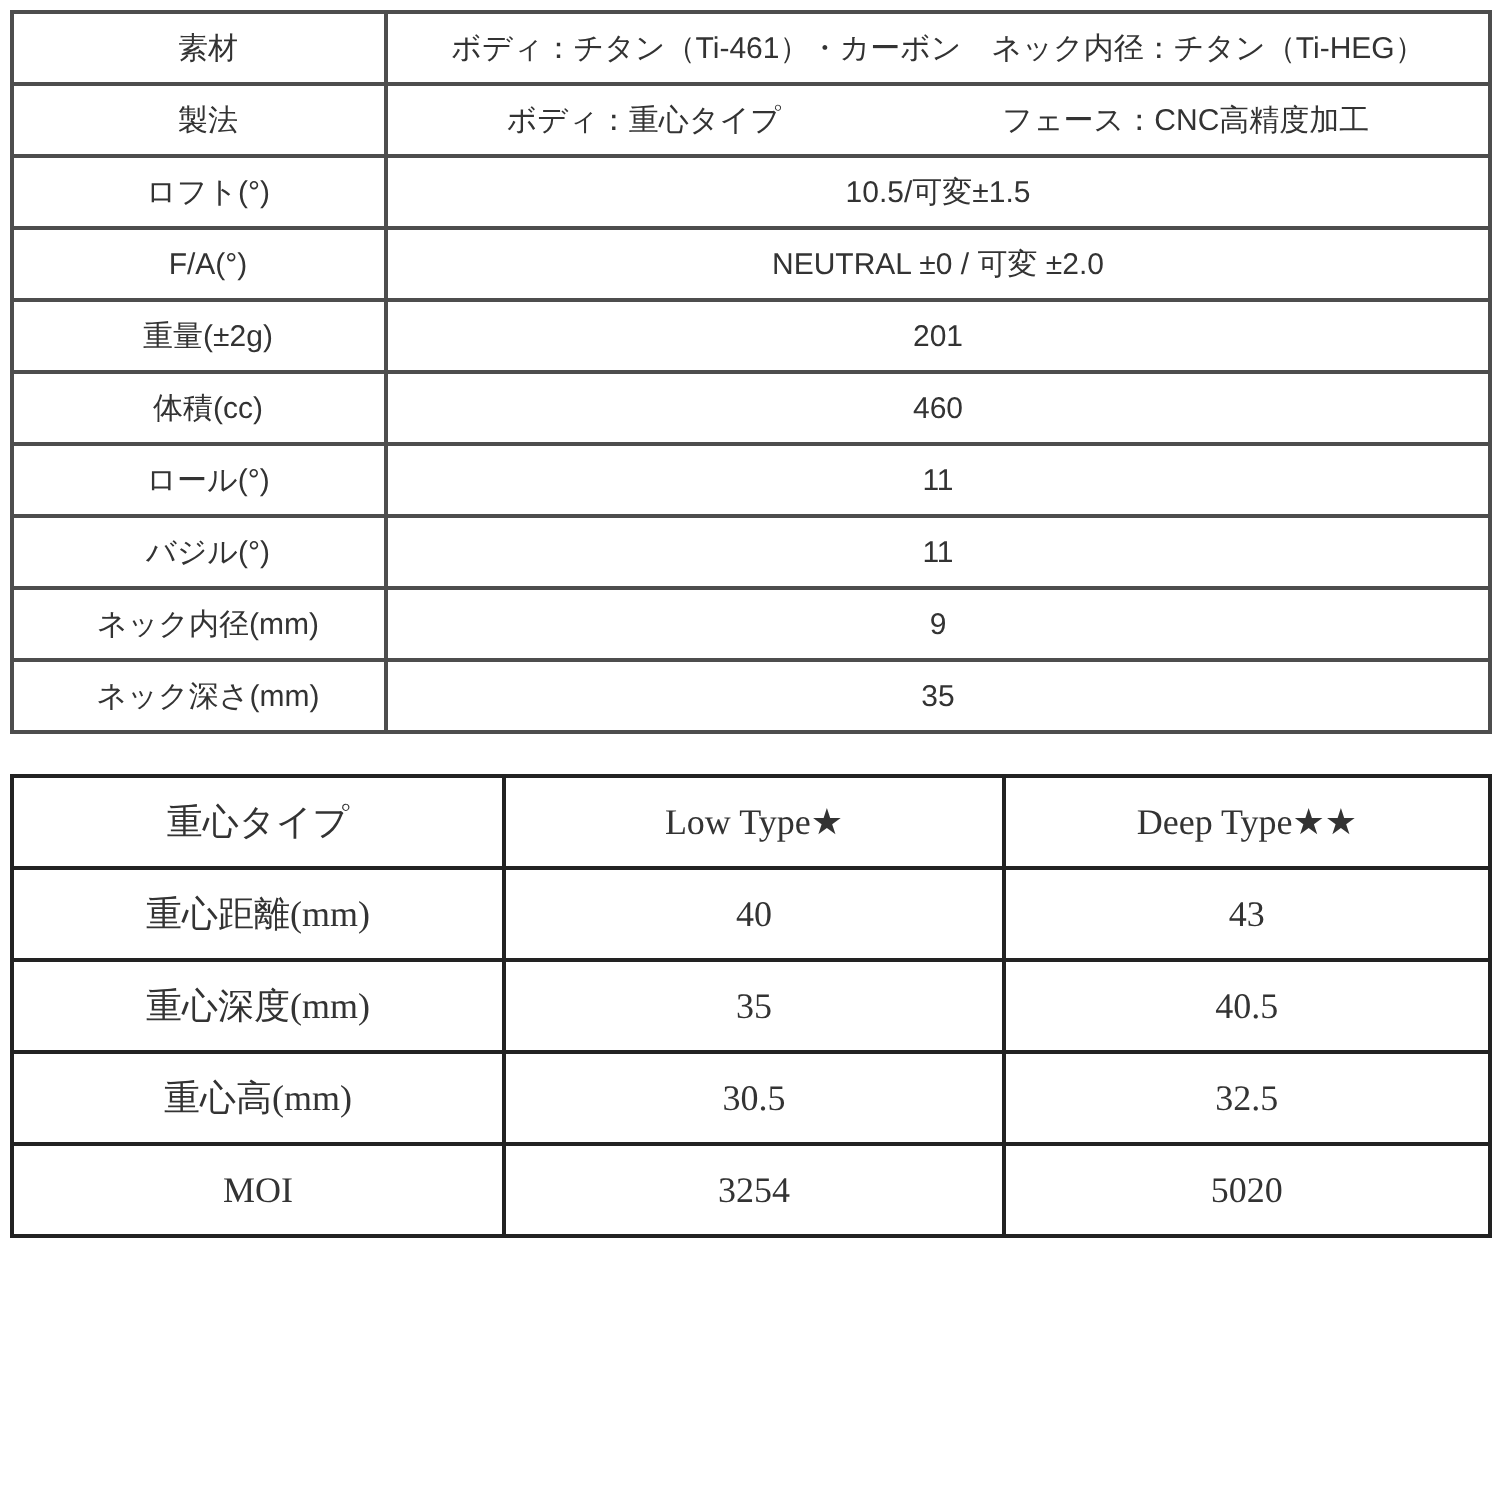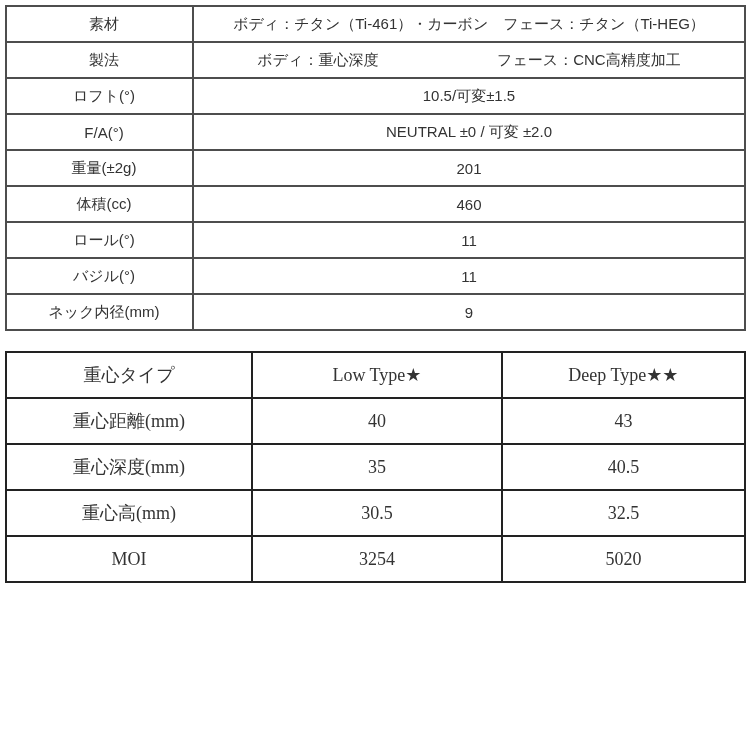--- a/index.html
+++ b/index.html
@@ -51,29 +51,29 @@
 </head>
 <body>
 
 <table id="spec-table">
   <tbody id="spec-tbody">
       <tr>
         <td class="label-cell">素材</td>
         <td>
           <div class="pair tight">
             <span>ボディ：チタン（Ti-461）・カーボン</span>
-            <span>フェース：チタン（Ti-HEG）</span>
+            <span>ネック内径：チタン（Ti-HEG）</span>
           </div>
         </td>
       </tr>
       <tr>
         <td class="label-cell">製法</td>
         <td>
           <div class="pair wide">
-            <span>ボディ：重心深度</span>
+            <span>ボディ：重心タイプ</span>
             <span>フェース：CNC高精度加工</span>
           </div>
         </td>
       </tr>
       <tr>
         <td class="label-cell">ロフト(°)</td>
         <td>10.5/可変±1.5</td>
       </tr>
       <tr>
         <td class="label-cell">F/A(°)</td>
@@ -91,20 +91,24 @@
         <td class="label-cell">ロール(°)</td>
         <td>11</td>
       </tr>
       <tr>
         <td class="label-cell">バジル(°)</td>
         <td>11</td>
       </tr>
       <tr>
         <td class="label-cell">ネック内径(mm)</td>
         <td>9</td>
+      </tr>
+      <tr>
+        <td class="label-cell">ネック深さ(mm)</td>
+        <td>35</td>
       </tr>
     </tbody>
 </table>
 
 <div class="table-gap"></div>
 
 <table id="cg-table">
   <colgroup>
       <col class="c1">
       <col class="c2">

